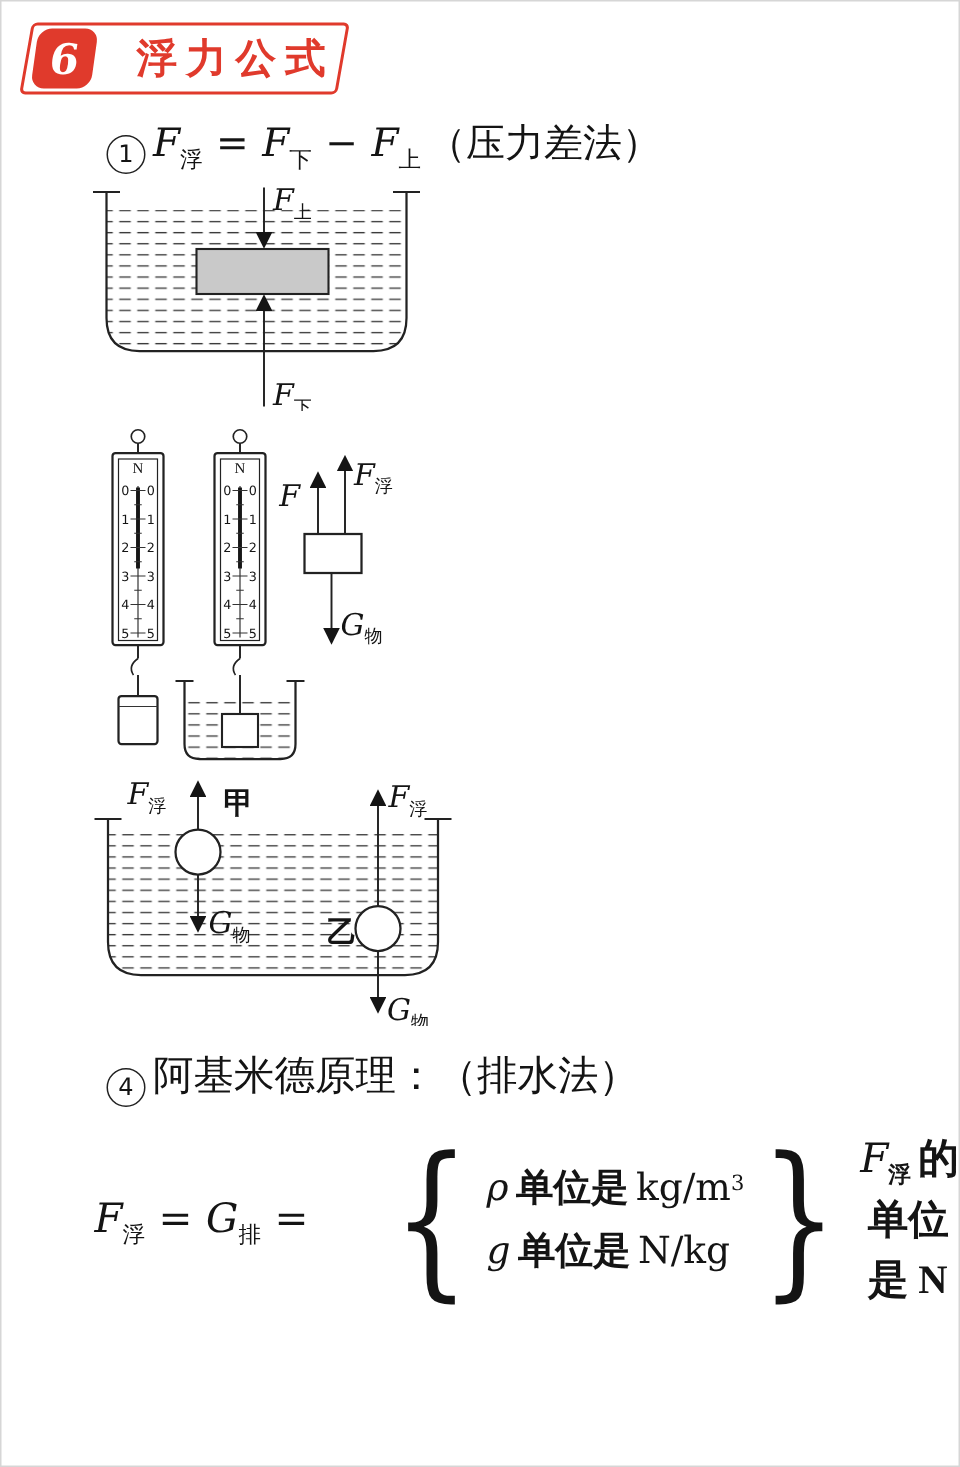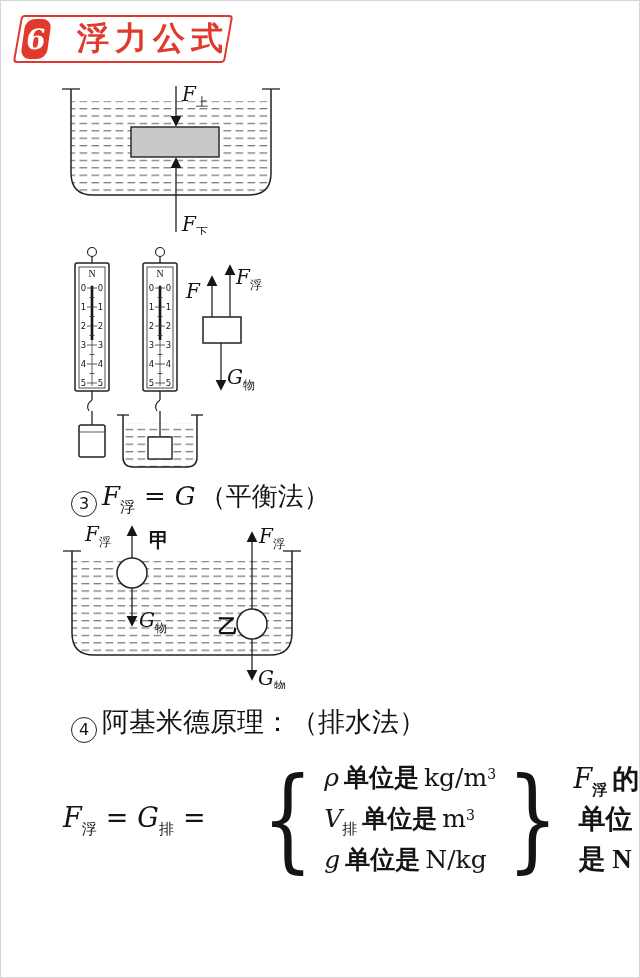--- a/index.html
+++ b/index.html
@@ -4,21 +4,21 @@
 <style>
   html,body { margin:0; padding:0; background:#fff; }
   body { width:640px; height:978px; font-family:"Liberation Serif",serif; color:#141414; }
   .page { position:relative; width:640px; height:978px; background:#fff; border:1px solid #d6d6d6; box-sizing:border-box; overflow:hidden; }
 
   
   .banner { position:absolute; left:12px; top:14px; width:216px; height:48px; }
   .banner-border { position:absolute; left:4px; right:0; top:0; bottom:0; border:2.5px solid var(--accent,#e03a2c); transform:skewX(-10deg); border-radius:4px; }
   .banner-inner { position:relative; display:flex; align-items:center; height:100%; padding-left:10px; }
   .banner-num { width:40px; height:40px; border-radius:9px; background:var(--accent,#e03a2c); color:#fff; font-size:28px; font-weight:700; display:flex; align-items:center; justify-content:center; transform:skewX(-8deg); font-family:"DejaVu Serif",serif; }
-  .banner-title { margin-left:28px; color:var(--accent,#e03a2c); font-size:32px; font-weight:700; letter-spacing:6px; white-space:nowrap; }
+  .banner-title { margin-left:28px; color:var(--accent,#e03a2c); font-size:27px; font-weight:700; letter-spacing:6px; white-space:nowrap; }
 
   
   .content { padding-top:76px; }
   .formula { font-size:26px; line-height:38px; margin-left:70px; white-space:nowrap; }
   .circ { display:inline-flex; width:26px; height:26px; border:1.6px solid #222; border-radius:50%; align-items:center; justify-content:center; font-size:16px; font-family:"DejaVu Sans",sans-serif; margin-right:5px; vertical-align:-4px; box-sizing:border-box; }
   .fv i { font-family:"DejaVu Serif",serif; font-style:italic; font-weight:400; }
   sub { font-size:15px; vertical-align:-7px; line-height:1; }
   sup { font-size:14px; vertical-align:7px; line-height:1; font-family:"DejaVu Serif",serif; }
   .op { font-family:"DejaVu Serif",serif; margin:0 9px; }
   .method { margin-left:4px; }
@@ -63,20 +63,23 @@
   <div class="banner">
     <div class="banner-border"></div>
     <div class="banner-inner">
       <div class="banner-num">6</div>
       <div class="banner-title">浮力公式</div>
     </div>
   </div>
 
   <div class="content">
 
+    <div class="formula">
+      <span class="circ">1</span><span class="fv"><i>F</i><sub>浮</sub></span><span class="op">=</span><span class="fv"><i>F</i><sub>下</sub></span><span class="op">−</span><span class="fv"><i>F</i><sub>上</sub></span><span class="method">（压力差法）</span>
+    </div>
 
     <svg class="d1" width="250" height="152" viewBox="0 0 250 152">
       <defs>
         <marker id="ah" viewBox="0 0 10 10" refX="7.5" refY="5" markerWidth="8.5" markerHeight="8.5" orient="auto-start-reverse">
           <path d="M 0 0 L 10 5 L 0 10 Z" fill="#151515"></path>
         </marker>
         <pattern id="wpat" width="12" height="7.4" patternUnits="userSpaceOnUse">
           <line x1="0.5" y1="3.5" x2="8.2" y2="3.5" stroke="#3a3a3a" stroke-width="0.9"></line>
         </pattern>
         <clipPath id="clipTank1">
@@ -160,23 +163,20 @@
         <rect class="st" x="150" y="76" width="38" height="26"></rect>
         <line class="ln" x1="159" y1="76" x2="159" y2="37" marker-end="url(#ah)"></line>
         <line class="ln" x1="177" y1="76" x2="177" y2="26" marker-end="url(#ah)"></line>
         <line class="ln" x1="168" y1="102" x2="168" y2="147" marker-end="url(#ah)"></line>
         <text x="147" y="57" text-anchor="end"><tspan class="svgF">F</tspan></text>
         <text x="183" y="43"><tspan class="svgF">F</tspan><tspan class="svgsub" dy="5">浮</tspan></text>
         <text x="174" y="143"><tspan class="svgF">G</tspan><tspan class="svgsub" dy="5">物</tspan></text>
       </g>
     </svg>
 
-    <div class="formula">
-      <span class="circ">3</span><span class="fv"><i>F</i><sub>浮</sub></span><span class="op">=</span><span class="fv"><i>G</i><sub></sub></span><span class="method">（平衡法）</span>
-    </div>
 
     <svg class="d3" width="300" height="168" viewBox="0 0 300 168">
       <defs>
         <clipPath id="clipTank3">
           <path d="M 15 40 L 235 40 L 235 112 Q 235 134 213 134 L 37 134 Q 15 134 15 112 Z"></path>
         </clipPath>
       </defs>
       <rect x="15" y="40" width="220" height="94" fill="url(#wpat)" clip-path="url(#clipTank3)"></rect>
       <g>
         <path class="st" d="M 15 30 L 15 112 Q 15 134 37 134 L 213 134 Q 235 134 235 112 L 235 30"></path>
@@ -206,23 +206,20 @@
         <div class="fline">
           <span class="fv"><i>F</i><sub>浮</sub></span><span class="op">=</span><span class="fv"><i>G</i><sub>排</sub></span><span class="op">=</span>
         </div>
       </div>
       <div class="brace">{</div>
       <div class="s4rows">
         <div class="urow">
           <span class="fv"><i>ρ</i><sub></sub></span><span class="cjkb">单位是</span><span class="unit">kg/m</span><sup>3</sup>
         </div>
         <div class="urow">
-          <span class="fv"><i>V</i><sub>排</sub></span><span class="cjkb">单位是</span><span class="unit">m</span><sup>3</sup>
-        </div>
-        <div class="urow">
           <span class="fv"><i>g</i><sub></sub></span><span class="cjkb">单位是</span><span class="unit">N/kg</span><sup></sup>
         </div>
       </div>
       <div class="brace">}</div>
       <div class="s4rhs">
         <div class="rline"><span class="fv"><i>F</i><sub>浮</sub></span><span class="cjkb">的</span></div>
         <div class="rline cjkb">单位</div>
         <div class="rline cjkb">是 N</div>
       </div>
     </div>

